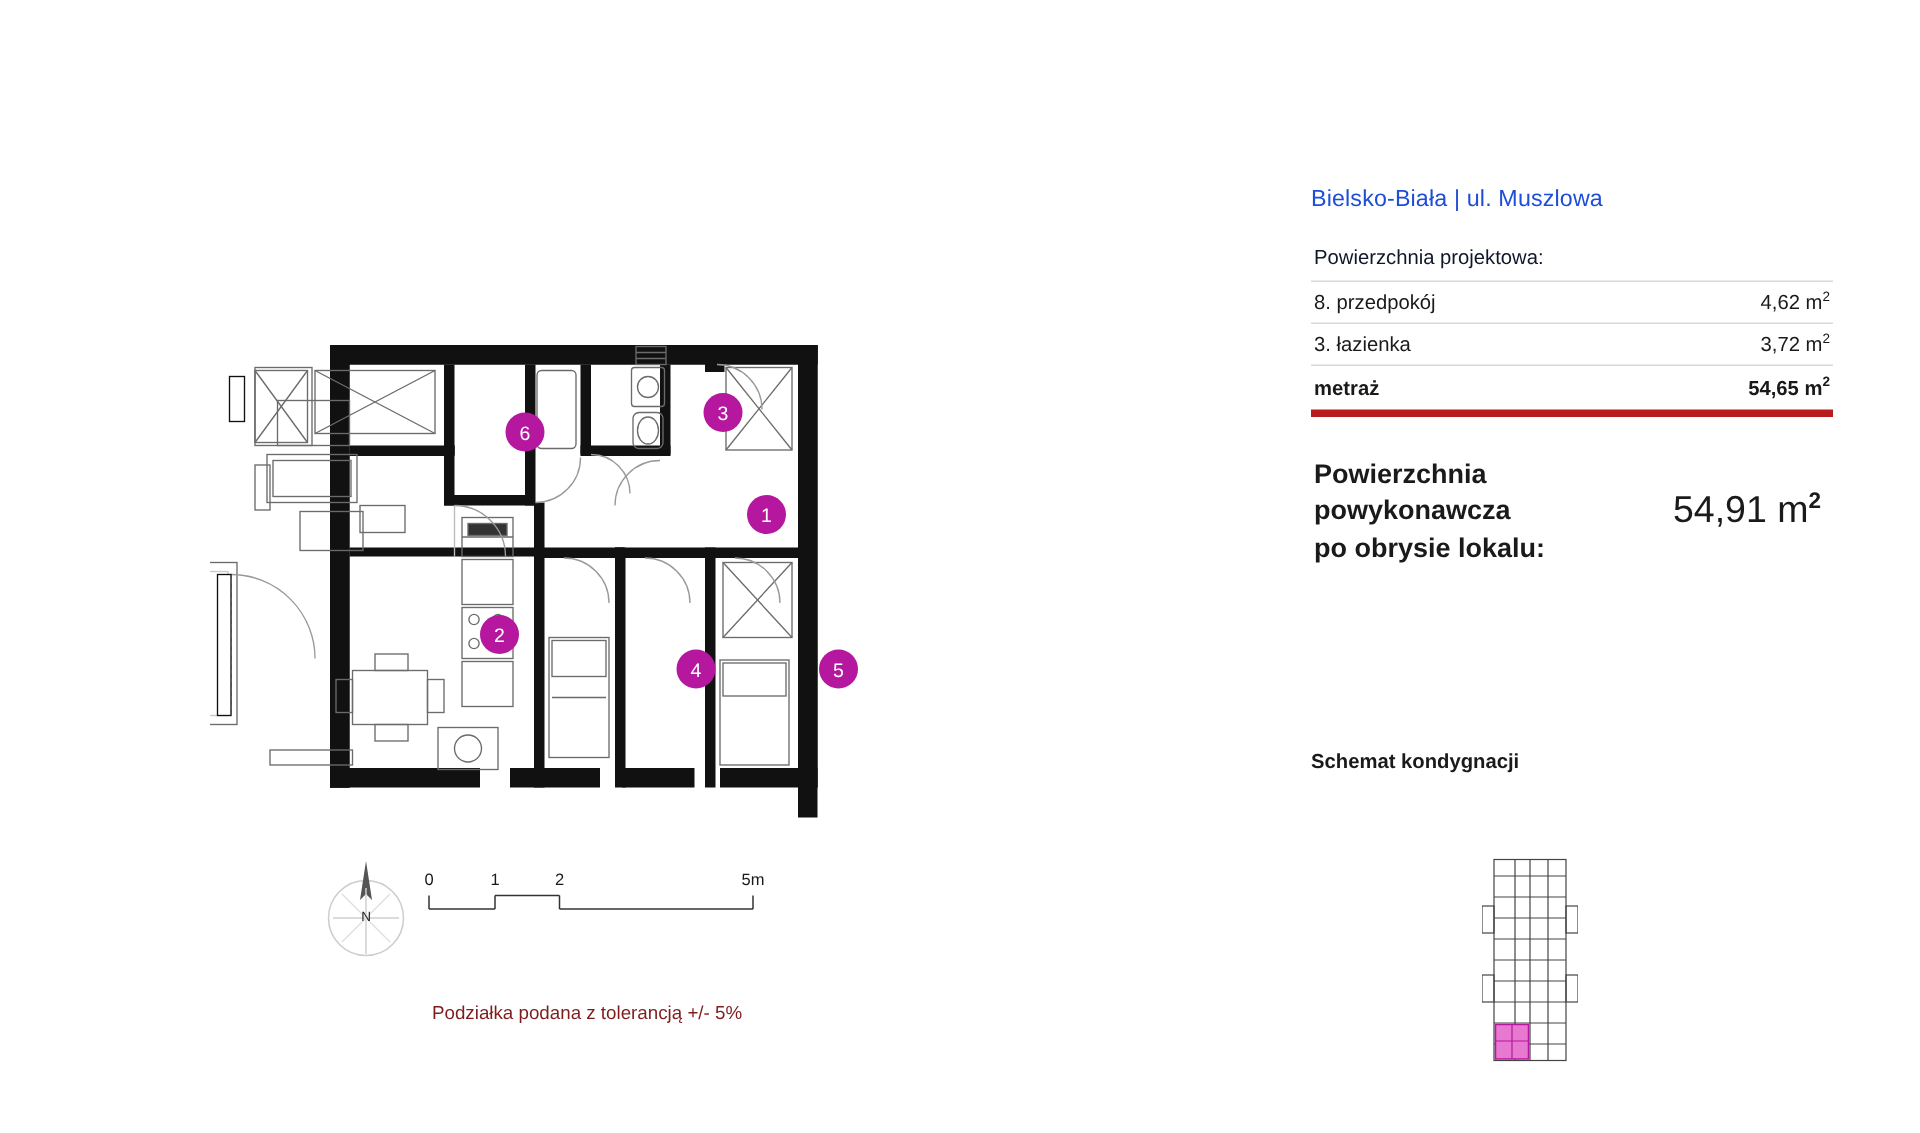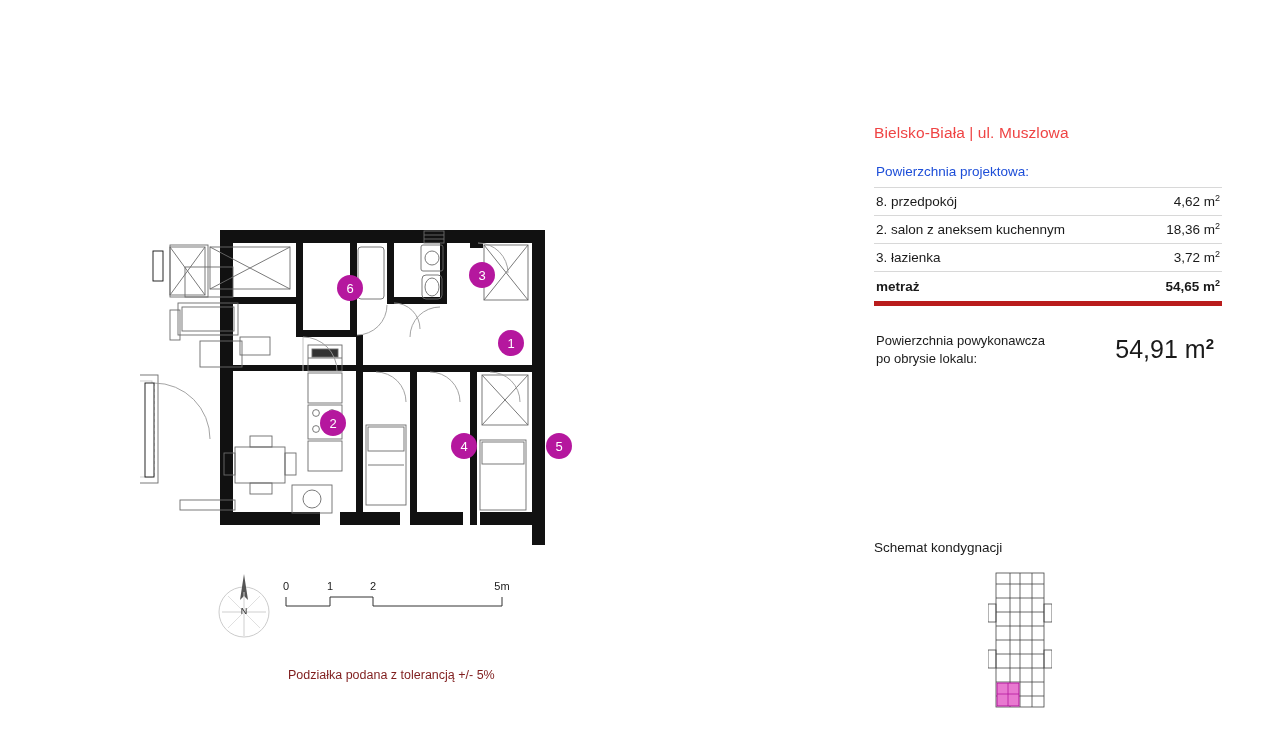--- a/index.html
+++ b/index.html
@@ -18,28 +18,28 @@
 
   
   .info-panel {
     position: absolute;
     left: 874px;
     top: 124px;
     width: 348px;
   }
   .project-title {
     font-size: 15.5px;
-    color: #ef4444;
+    color: #1d4ed8;
     letter-spacing: 0.1px;
     margin: 0 0 22px 0;
     white-space: nowrap;
   }
   .table-caption {
     font-size: 13.5px;
-    color: #1d4ed8;
+    color: #0f172a;
     margin: 0 0 8px 2px;
   }
   table.area-table {
     width: 348px;
     border-collapse: collapse;
     font-size: 13.5px;
   }
   table.area-table tr {
     border-top: 1px solid #d8d8d8;
   }
@@ -63,43 +63,43 @@
     padding-bottom: 7px;
   }
 
   .final-block {
     margin-top: 26px;
     display: flex;
     align-items: center;
     justify-content: space-between;
   }
   .final-label {
-    font-size: 13px;
+    font-size: 18px;
     line-height: 1.35;
     margin-left: 2px;
+    font-weight: bold;
   }
   .final-value {
     font-size: 25px;
     white-space: nowrap;
     margin-right: 8px;
   }
   .final-value .sup-big {
     font-size: 15px;
     vertical-align: super;
     line-height: 0;
     font-weight: bold;
   }
 
   .schema-title {
     position: absolute;
     left: 874px;
     top: 500px;
     font-size: 13.5px;
-    font-weight: normal;
-    margin-top: 40px;
+    font-weight: bold;
   }
   .schema-figure {
     position: absolute;
     left: 988px;
     top: 570px;
     width: 64px;
     height: 140px;
   }
 
   
@@ -307,24 +307,20 @@
 
 <div class="info-panel">
   <div class="project-title">Bielsko-Biała | ul. Muszlowa</div>
   <div class="table-caption">Powierzchnia projektowa:</div>
 
   <table class="area-table">
     <tbody>
       <tr>
         <td class="name-cell">8. przedpokój</td>
         <td class="value-cell"><span>4,62 m</span><span class="sup">2</span></td>
-      </tr>
-      <tr>
-        <td class="name-cell">2. salon z aneksem kuchennym</td>
-        <td class="value-cell"><span>18,36 m</span><span class="sup">2</span></td>
       </tr>
       <tr>
         <td class="name-cell">3. łazienka</td>
         <td class="value-cell"><span>3,72 m</span><span class="sup">2</span></td>
       </tr>
       <tr class="total-row">
         <td class="name-cell">metraż</td>
         <td class="value-cell"><span>54,65 m</span><span class="sup">2</span></td>
       </tr>
     </tbody>

